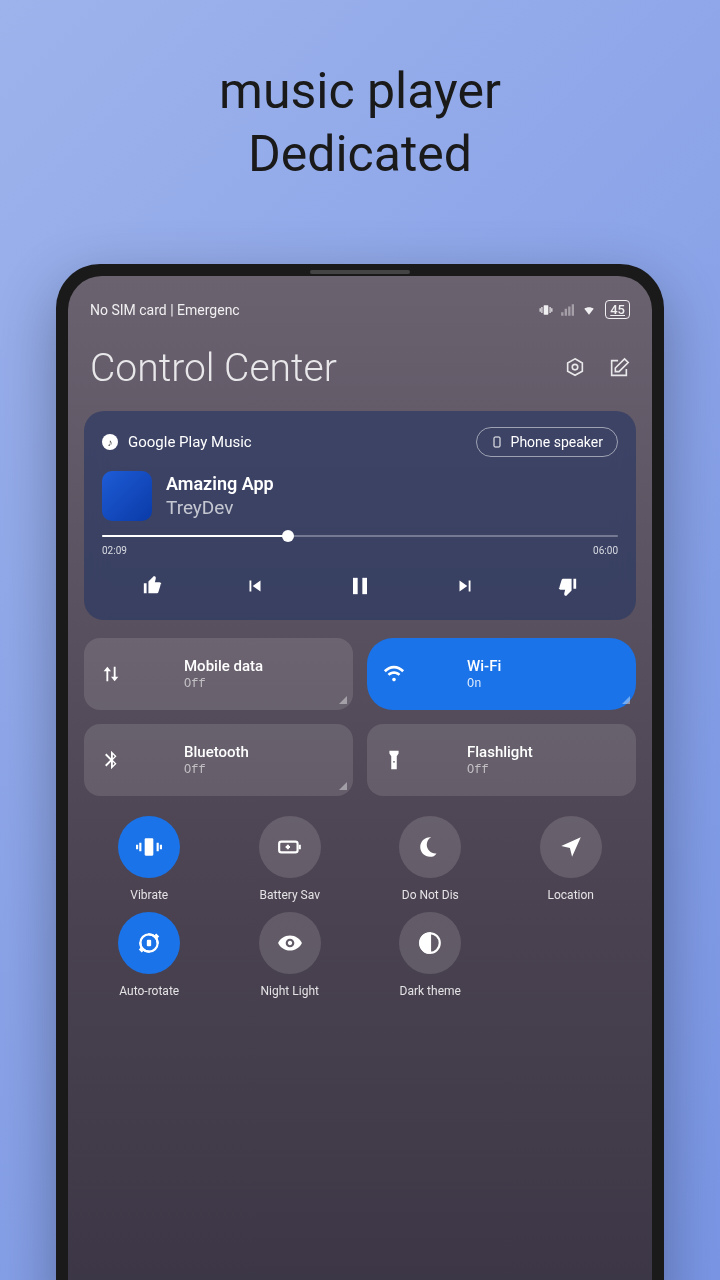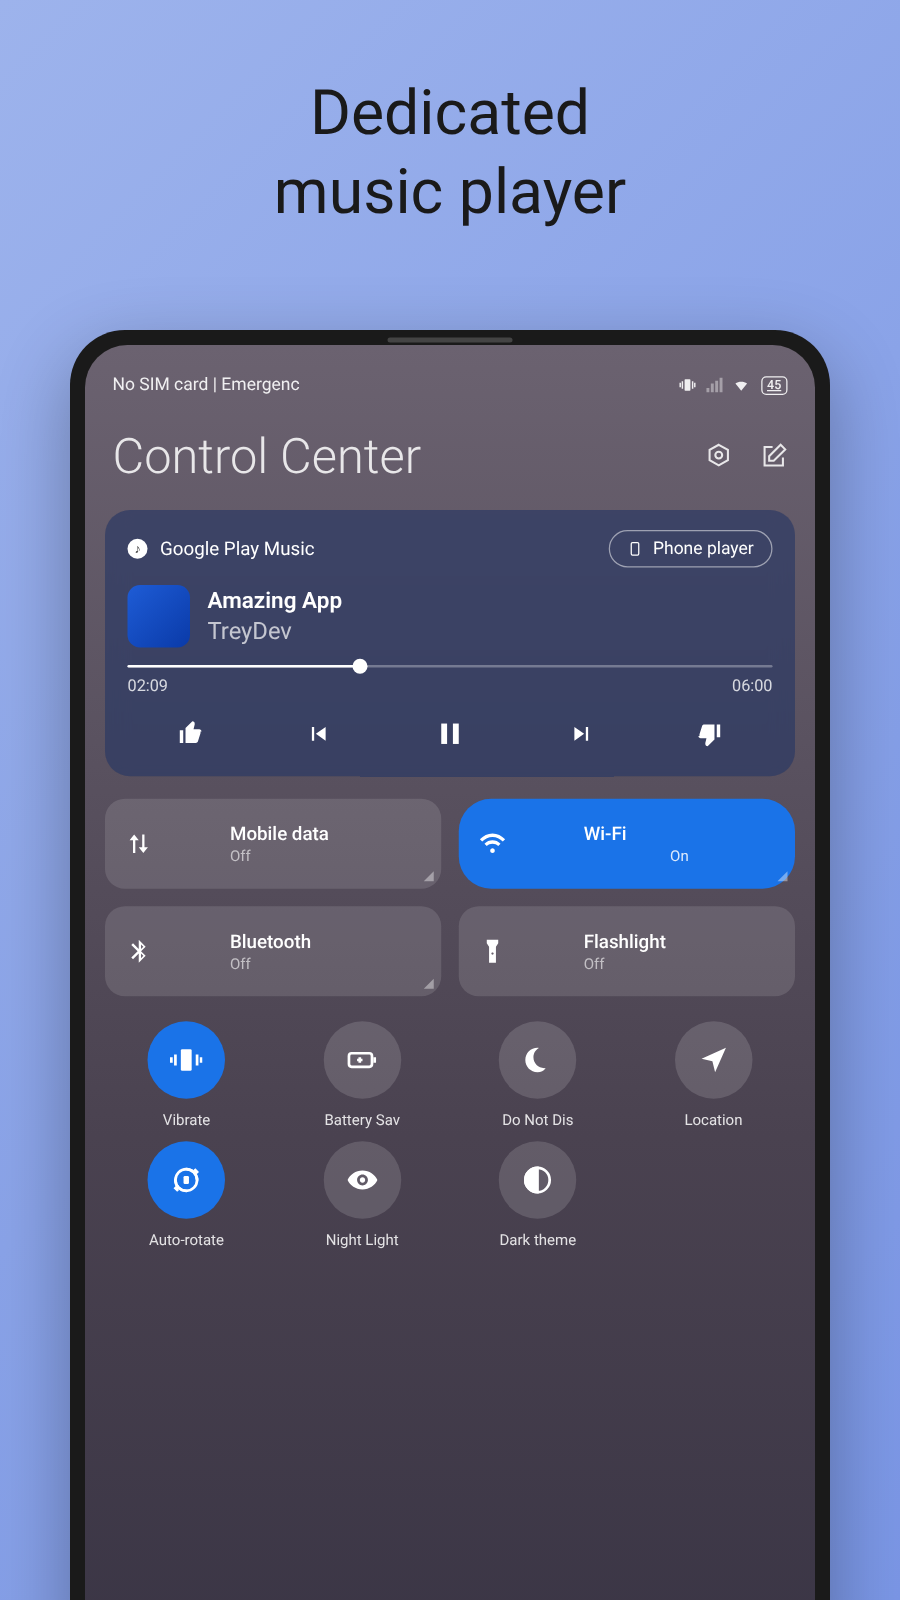--- a/index.html
+++ b/index.html
@@ -57,21 +57,21 @@
   padding: 24px 22px 8px;
   font-size: 14px;
   color: rgba(255,255,255,0.9);
 }
 .status-right { display: flex; align-items: center; gap: 8px; }
 .status-icons { display: flex; gap: 6px; align-items: center; }
 .battery-box {
   border: 1.5px solid rgba(255,255,255,0.9);
   border-radius: 4px;
   padding: 1px 4px;
-  font-size: 10px;
+  font-size: 13px;
   font-weight: 500;
   text-decoration: underline;
 }
 .header {
   display: flex;
   justify-content: space-between;
   align-items: center;
   padding: 18px 22px 20px;
 }
 .header-title {
@@ -137,21 +137,21 @@
   right: -6px;
   top: -5px;
   width: 12px;
   height: 12px;
   background: #fff;
   border-radius: 50%;
 }
 .time-row {
   display: flex;
   justify-content: space-between;
-  font-size: 13px;
+  font-size: 10px;
   color: rgba(255,255,255,0.8);
   margin-bottom: 14px;
 }
 .controls {
   display: flex;
   justify-content: space-around;
   align-items: center;
 }
 .ctrl-btn { width: 26px; height: 26px; color: #fff; cursor: pointer; display: flex; align-items: center; justify-content: center; }
 .ctrl-btn.big { width: 32px; height: 32px; }
@@ -169,22 +169,22 @@
   align-items: center;
   gap: 14px;
   position: relative;
   cursor: pointer;
   min-height: 72px;
 }
 .tile.active { background: #1a73e8; border-radius: 26px; }
 .tile-icon { width: 22px; height: 22px; flex-shrink: 0; }
 .tile-text { flex: 1; overflow: hidden; margin-left: 48px; }
 .tile-title { font-size: 15px; font-weight: 500; white-space: nowrap; }
-.tile-status { font-size: 12px; color: rgba(255,255,255,0.6); margin-top: 2px; }
-.tile.active .tile-status { color: rgba(255,255,255,0.85); text-align: center; }
+.tile-status { font-size: 12px; color: rgba(255,255,255,0.6); margin-top: 2px; font-family: Liberation Mono, monospace; }
+.tile.active .tile-status { color: rgba(255,255,255,0.85); }
 .tile-corner {
   position: absolute;
   bottom: 6px;
   right: 6px;
   width: 0; height: 0;
   border-left: 8px solid transparent;
   border-bottom: 8px solid rgba(255,255,255,0.4);
 }
 .round-grid {
   display: grid;
@@ -208,22 +208,22 @@
   color: rgba(255,255,255,0.85);
   white-space: nowrap;
   overflow: hidden;
 }
 svg { display: block; }
 </style>
 </head>
 <body>
 
 <div class="promo-title">
+  <div>music player</div>
   <div>Dedicated</div>
-  <div>music player</div>
 </div>
 
 <div class="phone-frame">
   <div class="phone-screen">
 
     <div class="status-bar">
       <span>No SIM card | Emergenc</span>
       <div class="status-right">
         <div class="status-icons">
           <svg width="14" height="14" viewBox="0 0 24 24" fill="currentColor">
@@ -262,21 +262,21 @@
     <div class="music-card">
       <div class="music-top">
         <div class="music-source">
           <span class="music-source-icon">♪</span>
           <span>Google Play Music</span>
         </div>
         <div class="speaker-btn">
           <svg width="12" height="16" viewBox="0 0 24 24" fill="none" stroke="currentColor" stroke-width="2">
               <rect x="6" y="2" width="12" height="20" rx="2"></rect>
             </svg>
-          <span>Phone player</span>
+          <span>Phone speaker</span>
         </div>
       </div>
       <div class="track-row">
         <div class="album-art"></div>
         <div class="track-info">
           <div class="track-title">Amazing App</div>
           <div class="track-artist">TreyDev</div>
         </div>
       </div>
       <div class="progress-bar">

